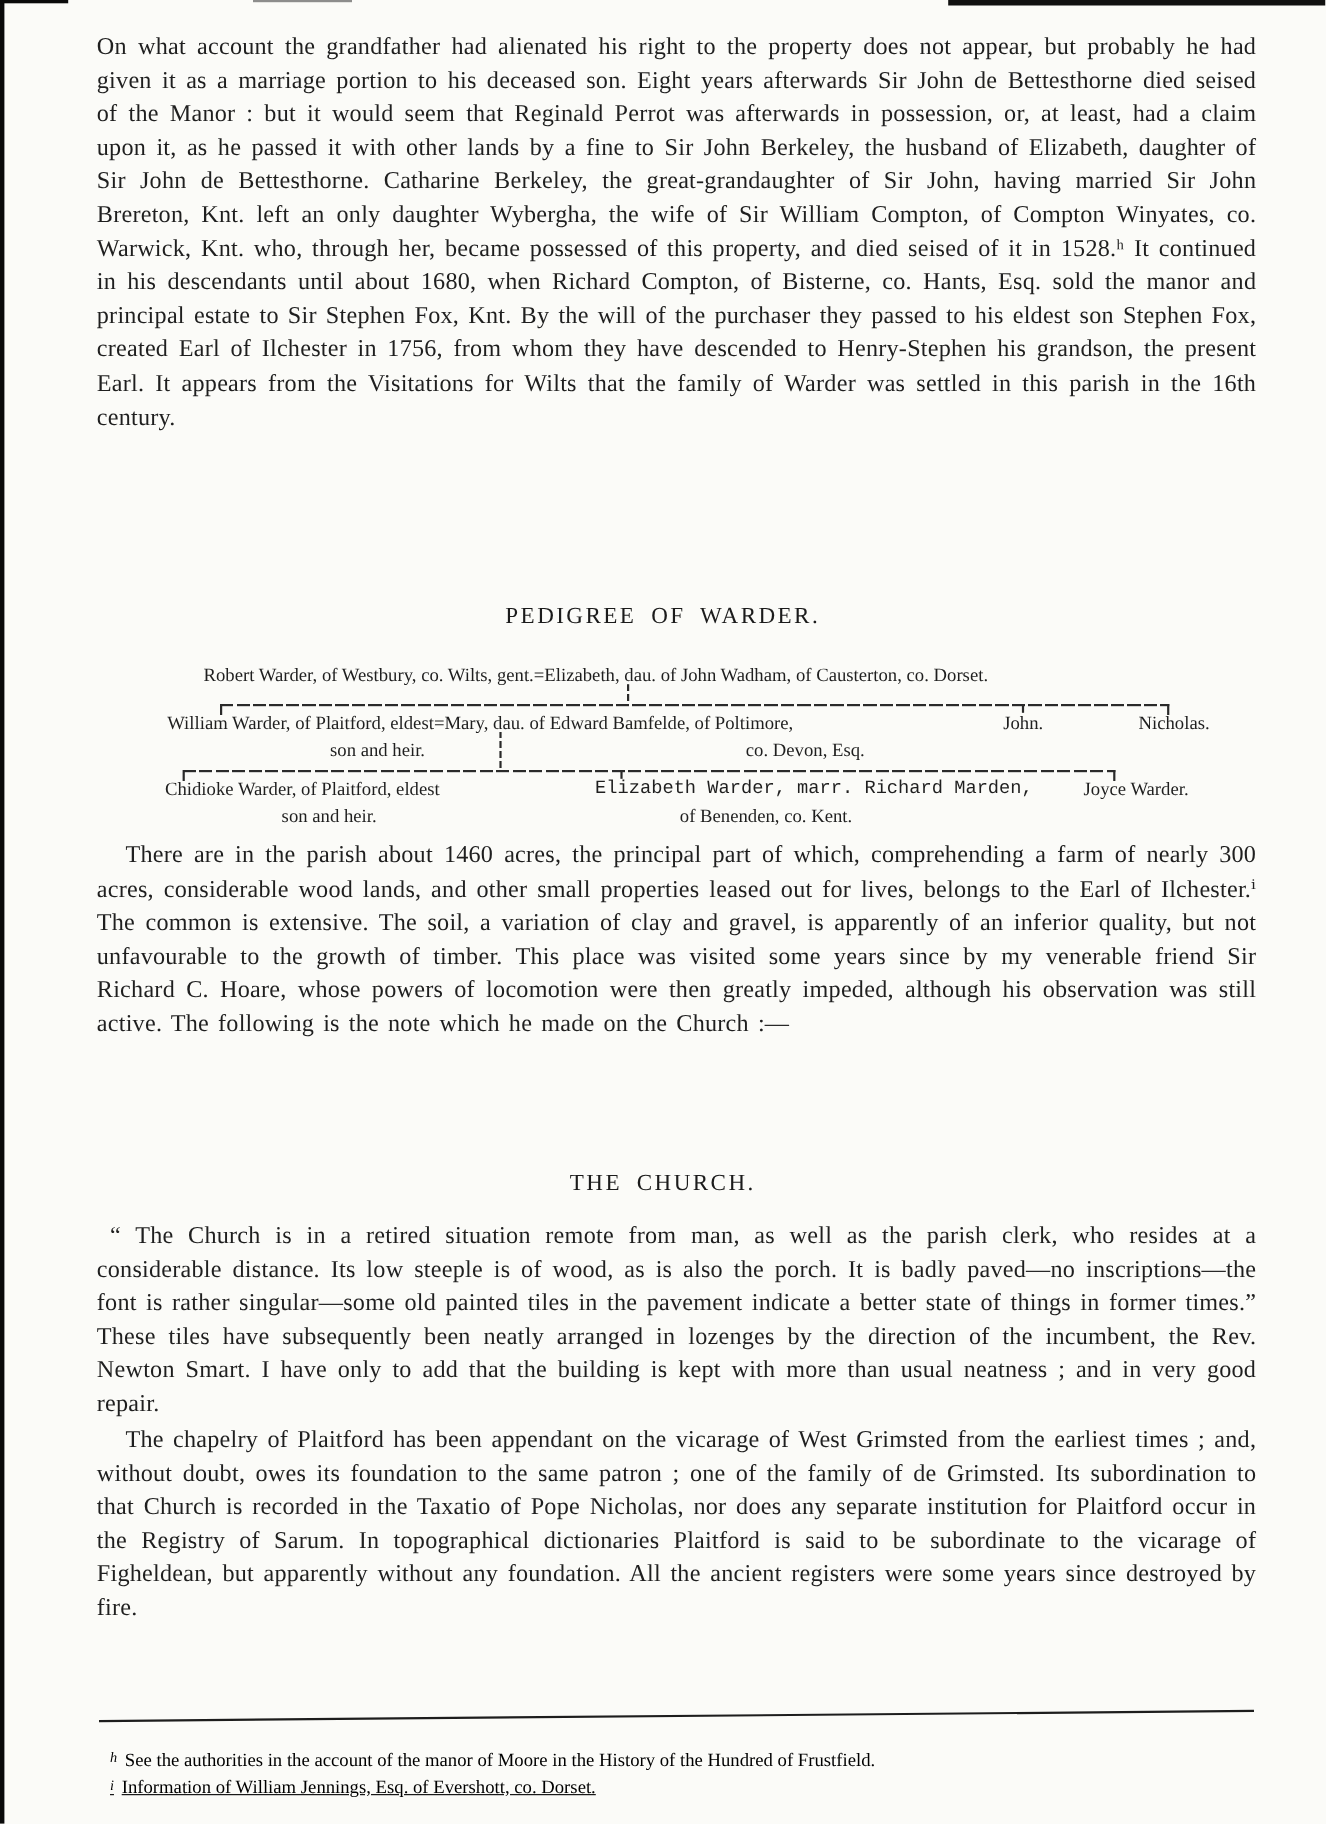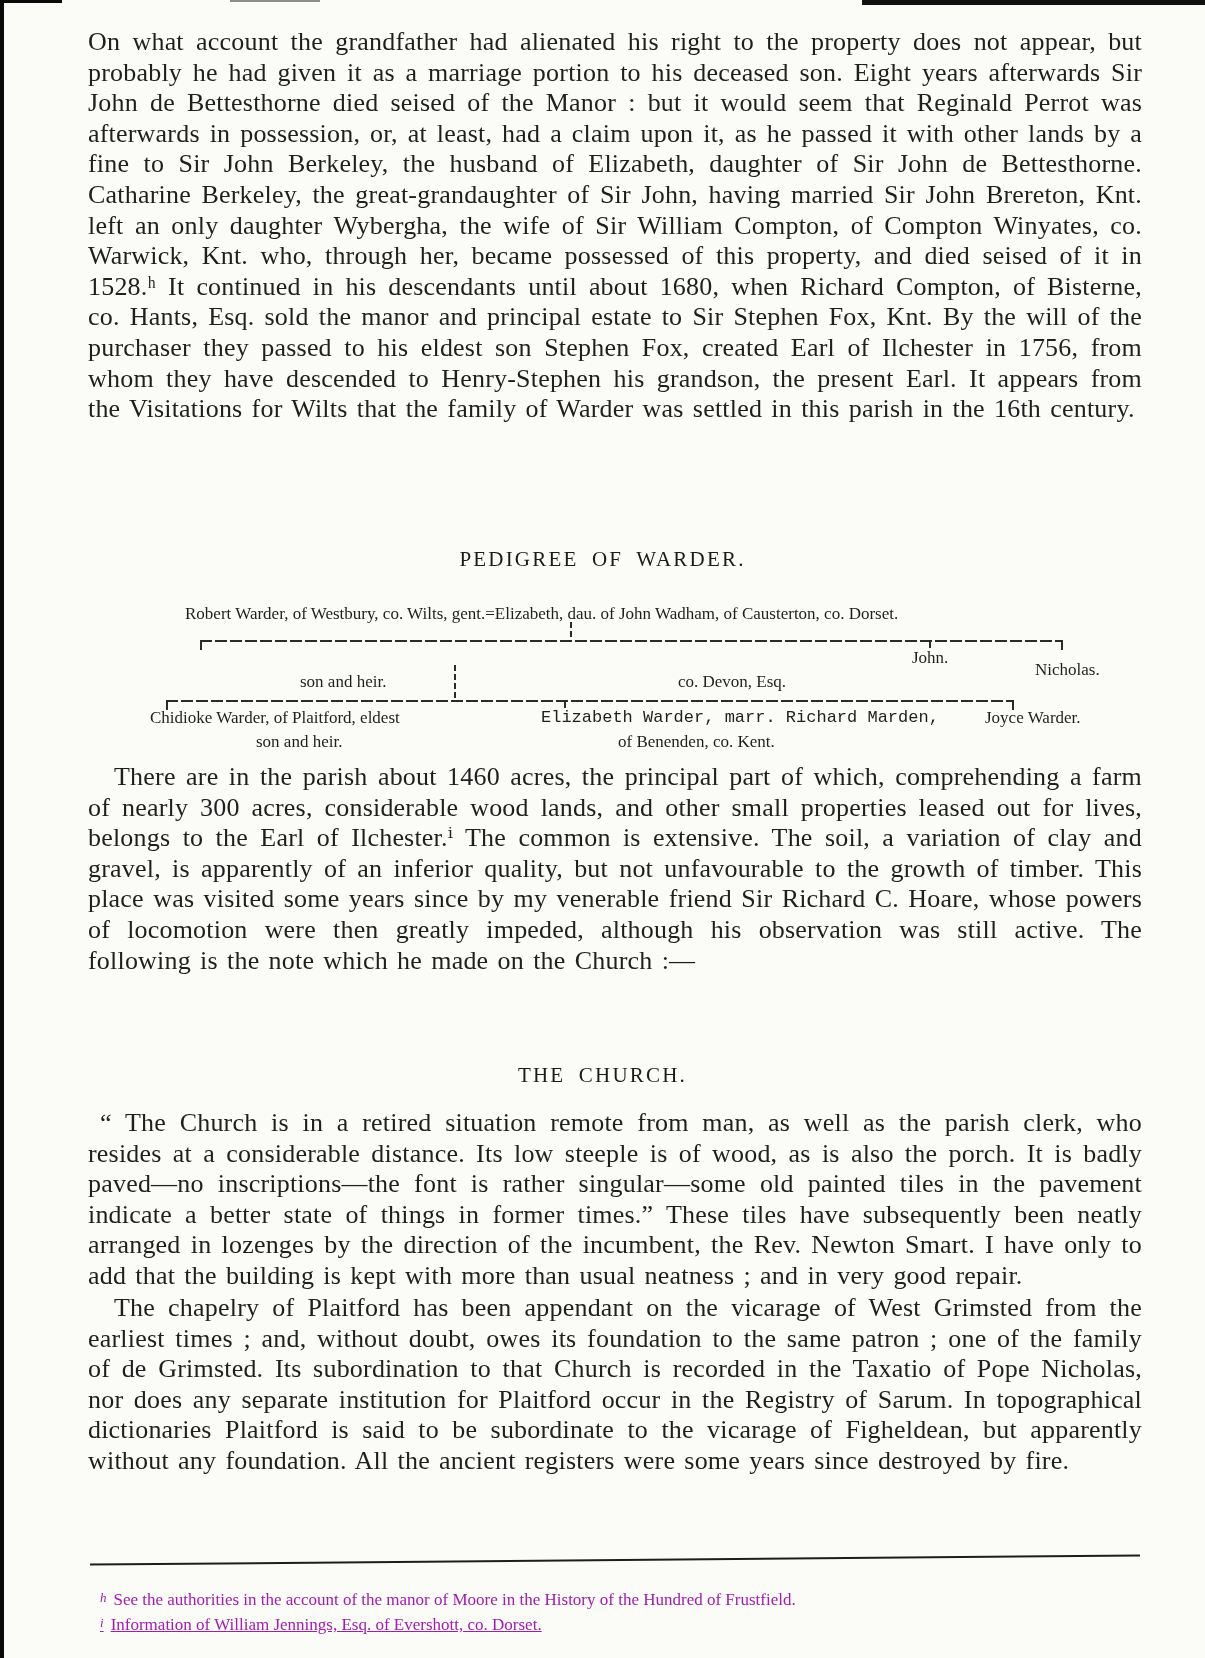--- a/index.html
+++ b/index.html
@@ -8,21 +8,21 @@
     position:relative;
     background:#fbfbf8;
     overflow:hidden;
     font-family:"Liberation Serif","DejaVu Serif",serif;
     color:#1f1f1f;
   }
   .para {
     position:absolute;
     left:88px;
     width:1054px;
-    font-size:26px;
+    font-size:22px;
     line-height:30.6px;
     text-align:justify;
     word-spacing:2.5px;
     letter-spacing:0.2px;
   }
   .indent { text-indent:26px; }
   .small-indent { text-indent:12px; }
   .heading {
     position:absolute;
     left:0;
@@ -50,21 +50,21 @@
   .vdash {
     position:absolute; width:2px;
     background:repeating-linear-gradient(180deg,#2a2a2a 0 6px, rgba(0,0,0,0) 6px 9px);
   }
   
   .rule {
     position:absolute; left:90px; top:1559px;
     width:1050px; height:2px; background:#1d1d1d;
     transform:rotate(-0.5deg);
   }
-  .fn { position:absolute; left:100px; font-size:17px; white-space:nowrap; color:#a21caf; }
+  .fn { position:absolute; left:100px; font-size:17px; white-space:nowrap; color:#000000; }
   .fn .mark { font-size:13px; font-style:italic; vertical-align:3px; margin-right:7px; }
   
   .edge-left { position:absolute; left:0; top:0; width:4px; height:1658px; background:#0a0a0a; }
   .edge-top-left { position:absolute; left:0; top:0; width:62px; height:3px; background:#0a0a0a; }
   .edge-top-right { position:absolute; left:862px; top:0; width:343px; height:5px; background:#111; }
   .edge-top-mid { position:absolute; left:230px; top:0; width:90px; height:2px; background:#333; opacity:.55; }
 </style>
 </head>
 <body>
 
@@ -80,24 +80,25 @@
 <div class="ped">
 
   <div class="t" style="left:185px; top:8px;">Robert Warder, of Westbury, co. Wilts, gent.=Elizabeth, dau. of John Wadham, of Causterton, co. Dorset.</div>
 
   <div class="vdash" style="left:570px; top:27px; height:18px;"></div>
   <div class="hline" style="left:200px; top:45px; width:863px;"></div>
   <div class="vtick" style="left:200px; top:45px; height:10px;"></div>
   <div class="vtick" style="left:929px; top:45px; height:8px;"></div>
   <div class="vtick" style="left:1061px; top:45px; height:10px;"></div>
 
+  <div class="t" style="left:152px; top:52px;">William Warder, of Plaitford, eldest=Mary, dau. of Edward Bamfelde, of Poltimore,</div>
   <div class="t" style="left:300px; top:76px;">son and heir.</div>
   <div class="t" style="left:678px; top:76px;">co. Devon, Esq.</div>
   <div class="t" style="left:912px; top:52px;">John.</div>
-  <div class="t" style="left:1035px; top:64px;">Nicholas.</div>
+  <div class="t" style="left:1035px; top:52px;">Nicholas.</div>
 
   <div class="vdash" style="left:454px; top:70px; height:35px;"></div>
   <div class="hline" style="left:166px; top:105px; width:848px;"></div>
   <div class="vtick" style="left:166px; top:105px; height:10px;"></div>
   <div class="vtick" style="left:564px; top:105px; height:8px;"></div>
   <div class="vtick" style="left:1012px; top:105px; height:10px;"></div>
 
   <div class="t" style="left:150px; top:112px;text-align:right;">Chidioke Warder, of Plaitford, eldest</div>
   <div class="t" style="left:256px; top:136px;">son and heir.</div>
   <div class="t" style="left:541px; top:112px;font-family:Liberation Mono, monospace;">Elizabeth Warder, marr. Richard Marden,</div>

